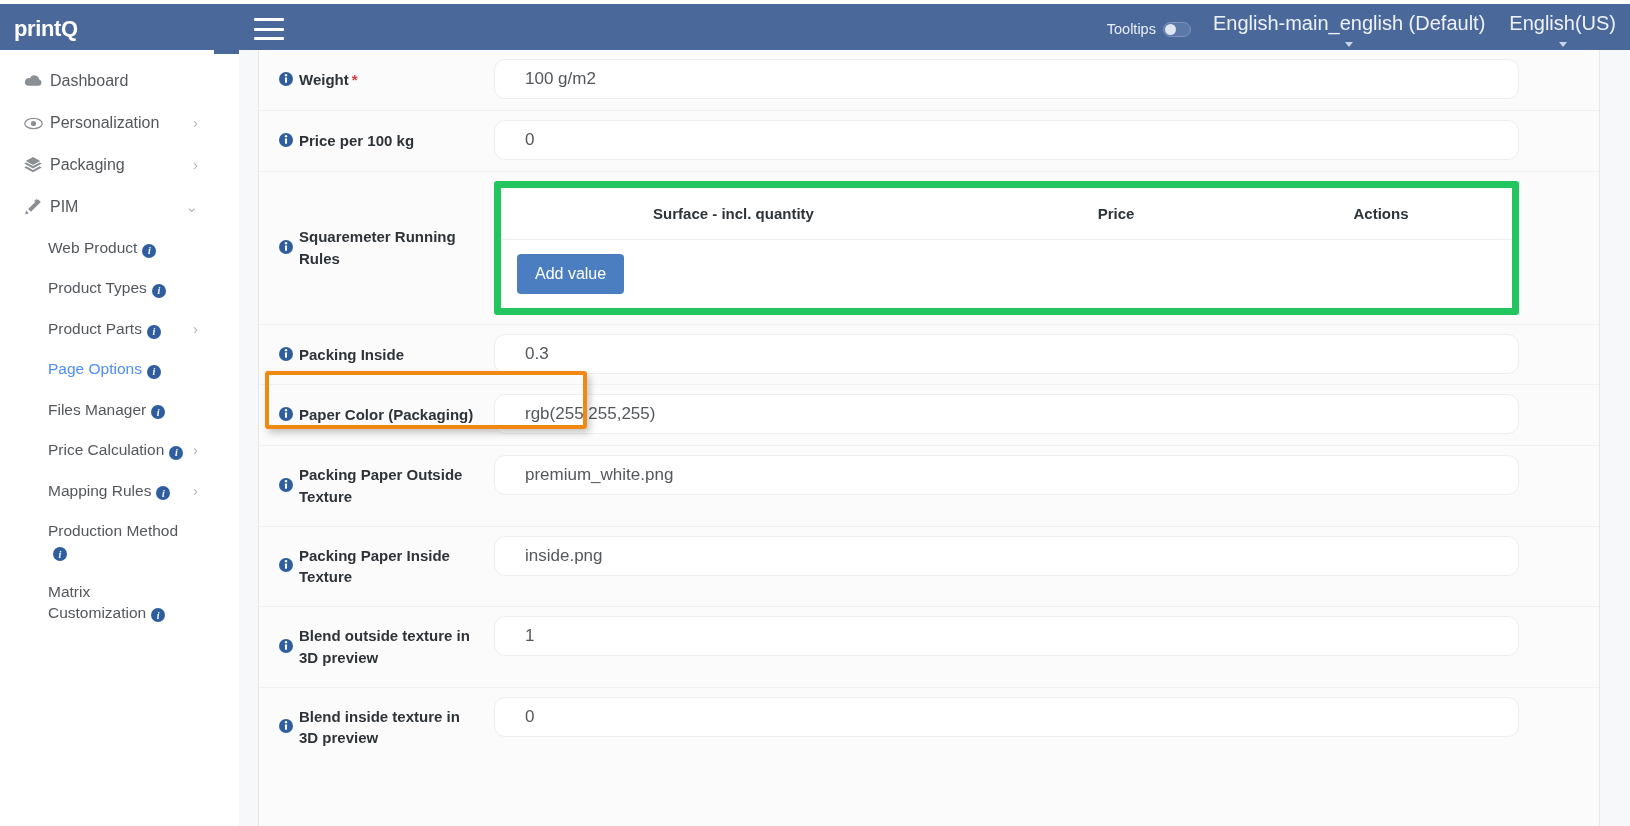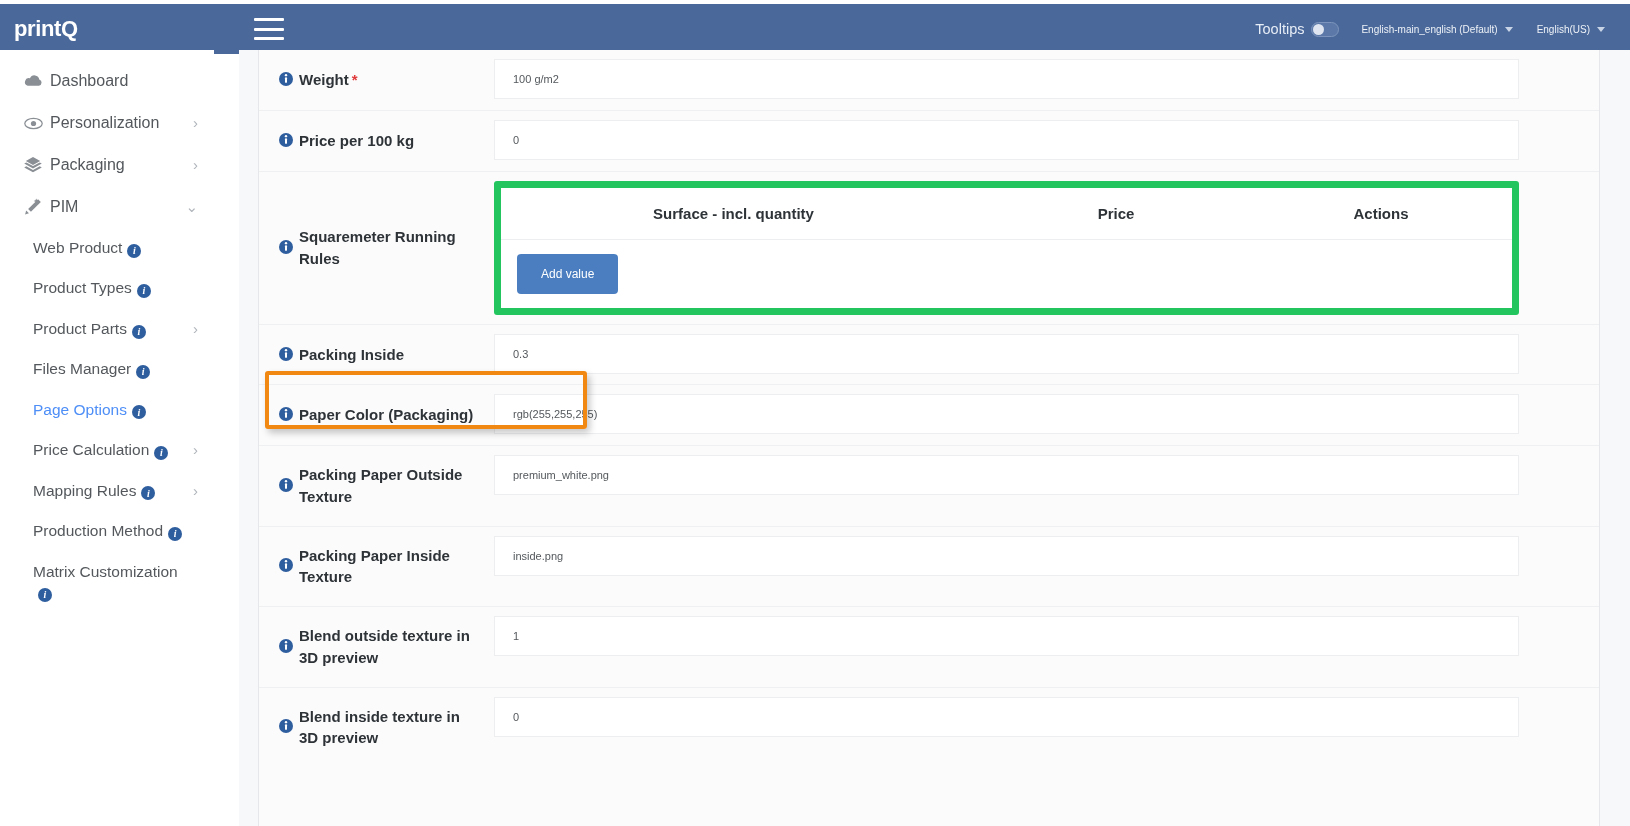--- a/index.html
+++ b/index.html
@@ -23,38 +23,39 @@
     letter-spacing: -0.4px;
   }
   .hamburger {
     width: 30px; height: 22px;
     display: flex; flex-direction: column; justify-content: space-between;
     margin-left: 22px; cursor: pointer;
   }
   .hamburger span { display: block; height: 3px; background: #ffffff; border-radius: 1px; }
   .topbar-right {
     margin-left: auto; display: flex; align-items: center;
-    padding-right: 21px; gap: 0px;
+    padding-right: 10px; gap: 0px;
   }
   .tt-wrap { display: flex; align-items: center; gap: 7px; margin-right: 22px; }
   .tt-label { color: #e8eef7; font-size: 14.5px; }
   .toggle {
     width: 28px; height: 15px; border-radius: 8px;
     background: #5b78a8; border: 1px solid #7d95bd;
     position: relative; cursor: pointer;
   }
   .toggle .knob {
     position: absolute; top: 1px; left: 1px;
     width: 11px; height: 11px; border-radius: 50%;
     background: #dfe6f1;
   }
   .dd {
     display: flex; align-items: center; gap: 7px;
-    color: #eef2f8; font-size: 10px; cursor: pointer;
+    color: #eef2f8; font-size: 20px; cursor: pointer;
     margin-right: 24px;
+    flex-direction: column;
   }
   .dd:last-child { margin-right: 4px; }
   .caret {
     width: 0; height: 0;
     border-left: 4.5px solid transparent;
     border-right: 4.5px solid transparent;
     border-top: 5px solid #c9d5e7;
   }
 
   
@@ -76,21 +77,21 @@
     color: #8a8f95; font-size: 15px;
     display: flex; align-items: center;
   }
   .sb-item .txt { flex: 1 1 auto; }
   .sb-chev {
     color: #b0b5bb; font-size: 15px; flex: 0 0 14px; text-align: right;
   }
   
   .sb-sub {
     display: flex; align-items: flex-start;
-    padding: 10px 16px 10px 33px;
+    padding: 10px 16px 10px 48px;
     color: #54585c; font-size: 15.5px; cursor: pointer;
     line-height: 1.32;
   }
   .sb-sub .txt { flex: 1 1 auto; }
   .sb-sub.active .txt { color: #4d8ef7; }
   .info-dot {
     display: inline-flex; align-items: center; justify-content: center;
     width: 14px; height: 14px; border-radius: 50%;
     background: #2f5e9e; color: #ffffff;
     font-size: 10px; font-weight: 700; font-style: italic;
@@ -128,45 +129,45 @@
     display: flex; align-items: center;
   }
   .flabel .i-ico { margin-right: 6px; flex: 0 0 auto; margin-top: 2px; }
   .req { color: #e03a3a; font-weight: 700; margin-left: 3px; }
 
   .fcontrol { flex: 1 1 auto; padding: 9px 36px 9px 0; }
   .inp {
     width: 1025px; height: 40px;
     background: #ffffff;
     border: 1px solid #eceef0;
-    border-radius: 0;
+    border-radius: 11px;
     display: flex; align-items: center;
-    padding: 0 18px;
-    font-size: 11px; color: #54585c;
+    padding: 0 30px;
+    font-size: 17px; color: #54585c;
   }
 
   
   .tbl {
     width: 1025px; background: #ffffff;
     border: 7px solid #22c55e; border-radius: 3px;
   }
   .thead {
     display: flex; align-items: center; height: 52px;
     border-bottom: 1px solid #eceef0;
     font-size: 15px; font-weight: 700; color: #2e3338;
   }
   .th-surface { width: 465px; text-align: center; }
   .th-price  { width: 300px; text-align: center; }
   .th-act    { width: 230px; text-align: center; }
   .tbody { padding: 14px 16px; }
   .btn-add {
     display: inline-flex; align-items: center; justify-content: center;
-    height: 40px; padding: 0 24px;
+    height: 40px; padding: 0 18px;
     background: #4a7ec0; color: #ffffff;
-    font-size: 12px; border: none; border-radius: 4px;
+    font-size: 16px; border: none; border-radius: 4px;
     cursor: pointer;
   }
 
   .divider { height: 1px; background: #eef0f2; margin: 0 0 0 0; }
 
   
   .highlight-box {
     position: absolute; left: 26px; top: 321px;
     width: 322px; height: 58px;
     border: 4px solid #f08811;
@@ -270,30 +271,30 @@
       <span class="sb-chev"></span>
     </div>
 
     <div class="sb-sub">
       <span class="txt">
         <span>Product Parts</span><span class="info-dot">i</span>
       </span>
       <span class="sb-chev">›</span>
     </div>
 
+    <div class="sb-sub active">
+      <span class="txt">
+        <span>Page Options</span><span class="info-dot">i</span>
+      </span>
+      <span class="sb-chev"></span>
+    </div>
+
     <div class="sb-sub">
       <span class="txt">
         <span>Files Manager</span><span class="info-dot">i</span>
-      </span>
-      <span class="sb-chev"></span>
-    </div>
-
-    <div class="sb-sub active">
-      <span class="txt">
-        <span>Page Options</span><span class="info-dot">i</span>
       </span>
       <span class="sb-chev"></span>
     </div>
 
     <div class="sb-sub">
       <span class="txt">
         <span>Price Calculation</span><span class="info-dot">i</span>
       </span>
       <span class="sb-chev">›</span>
     </div>

